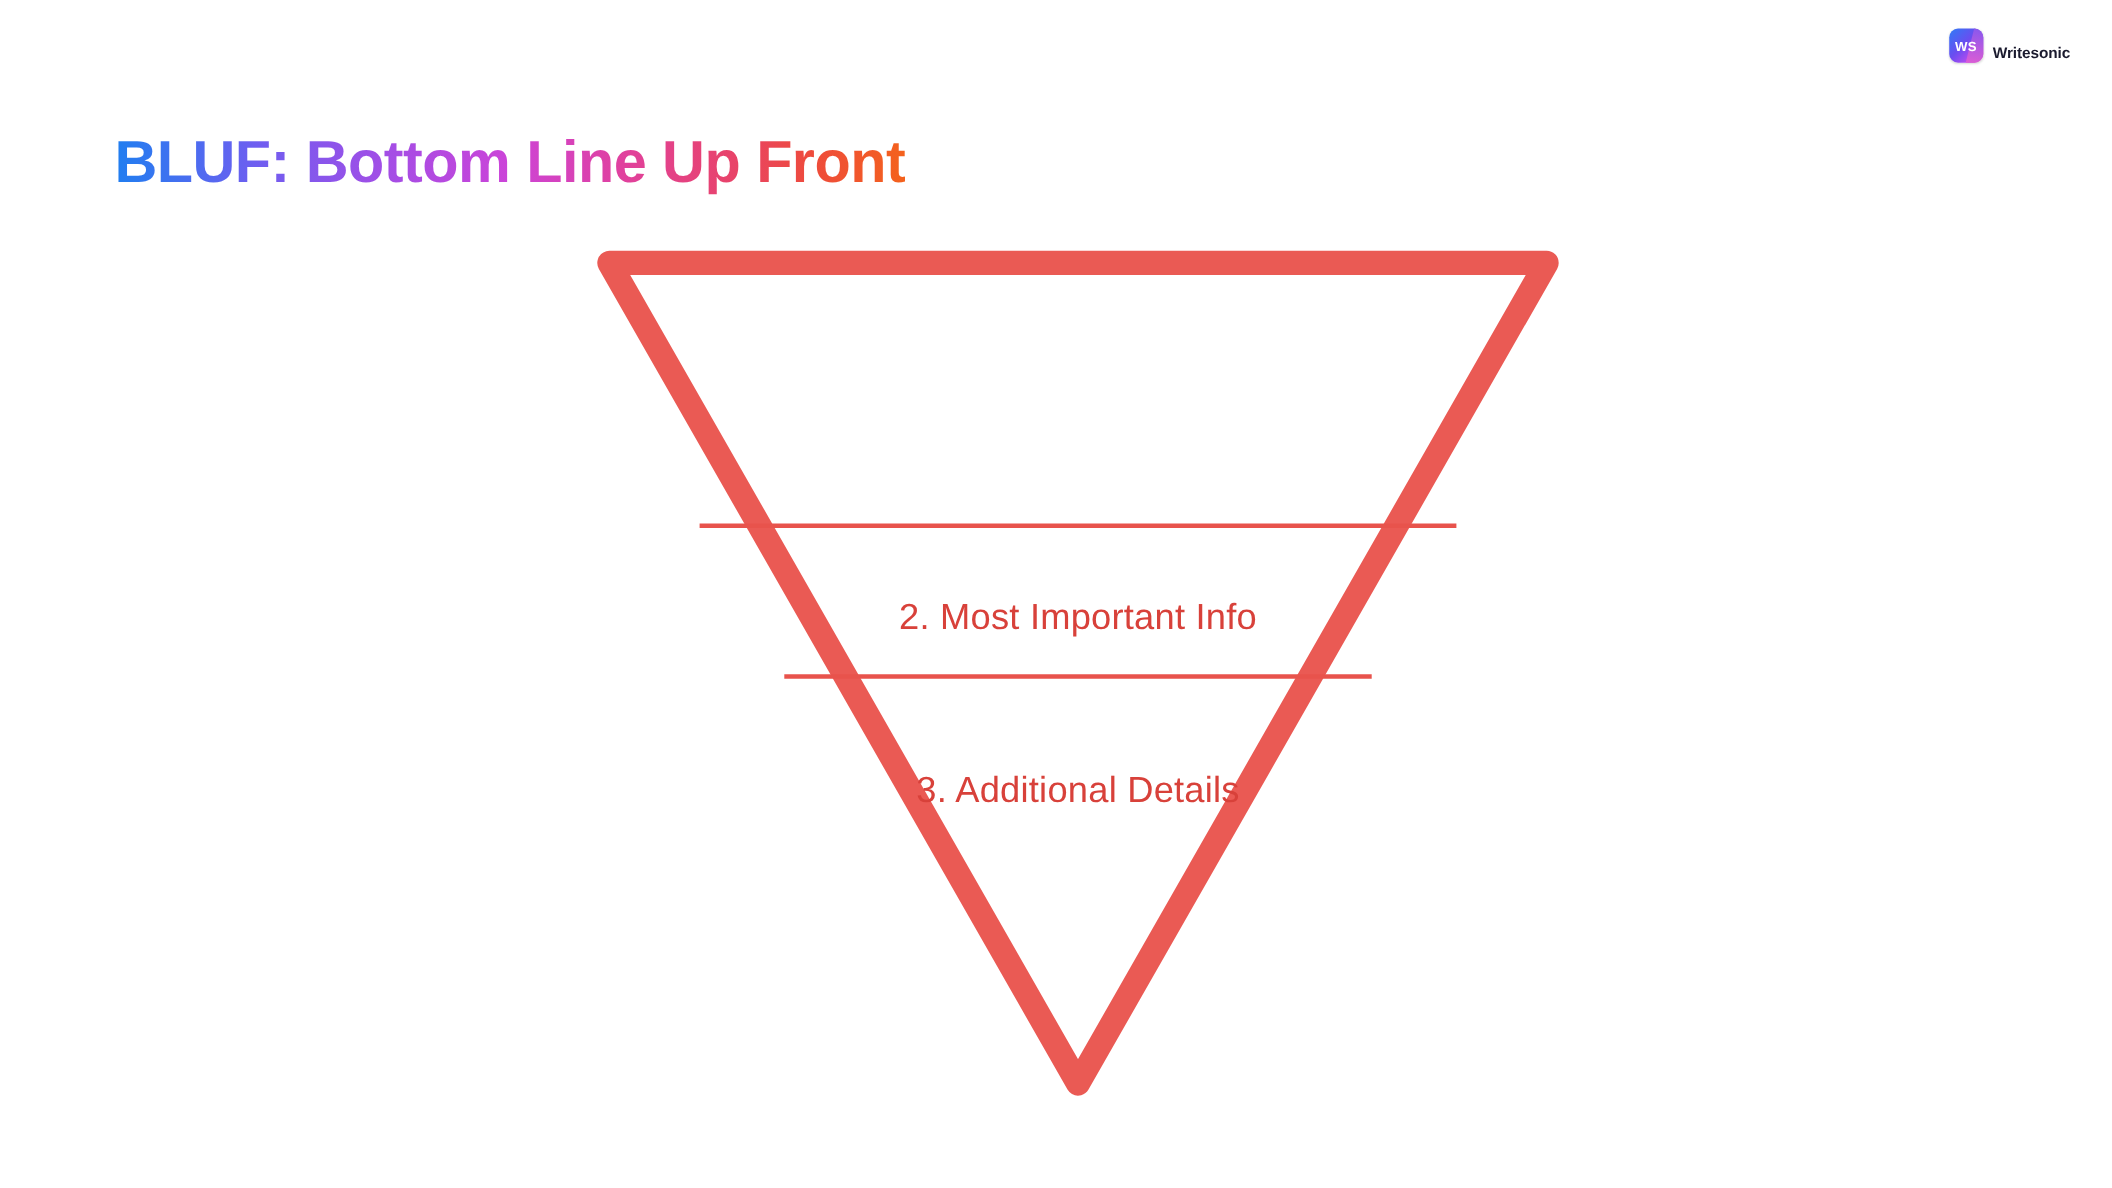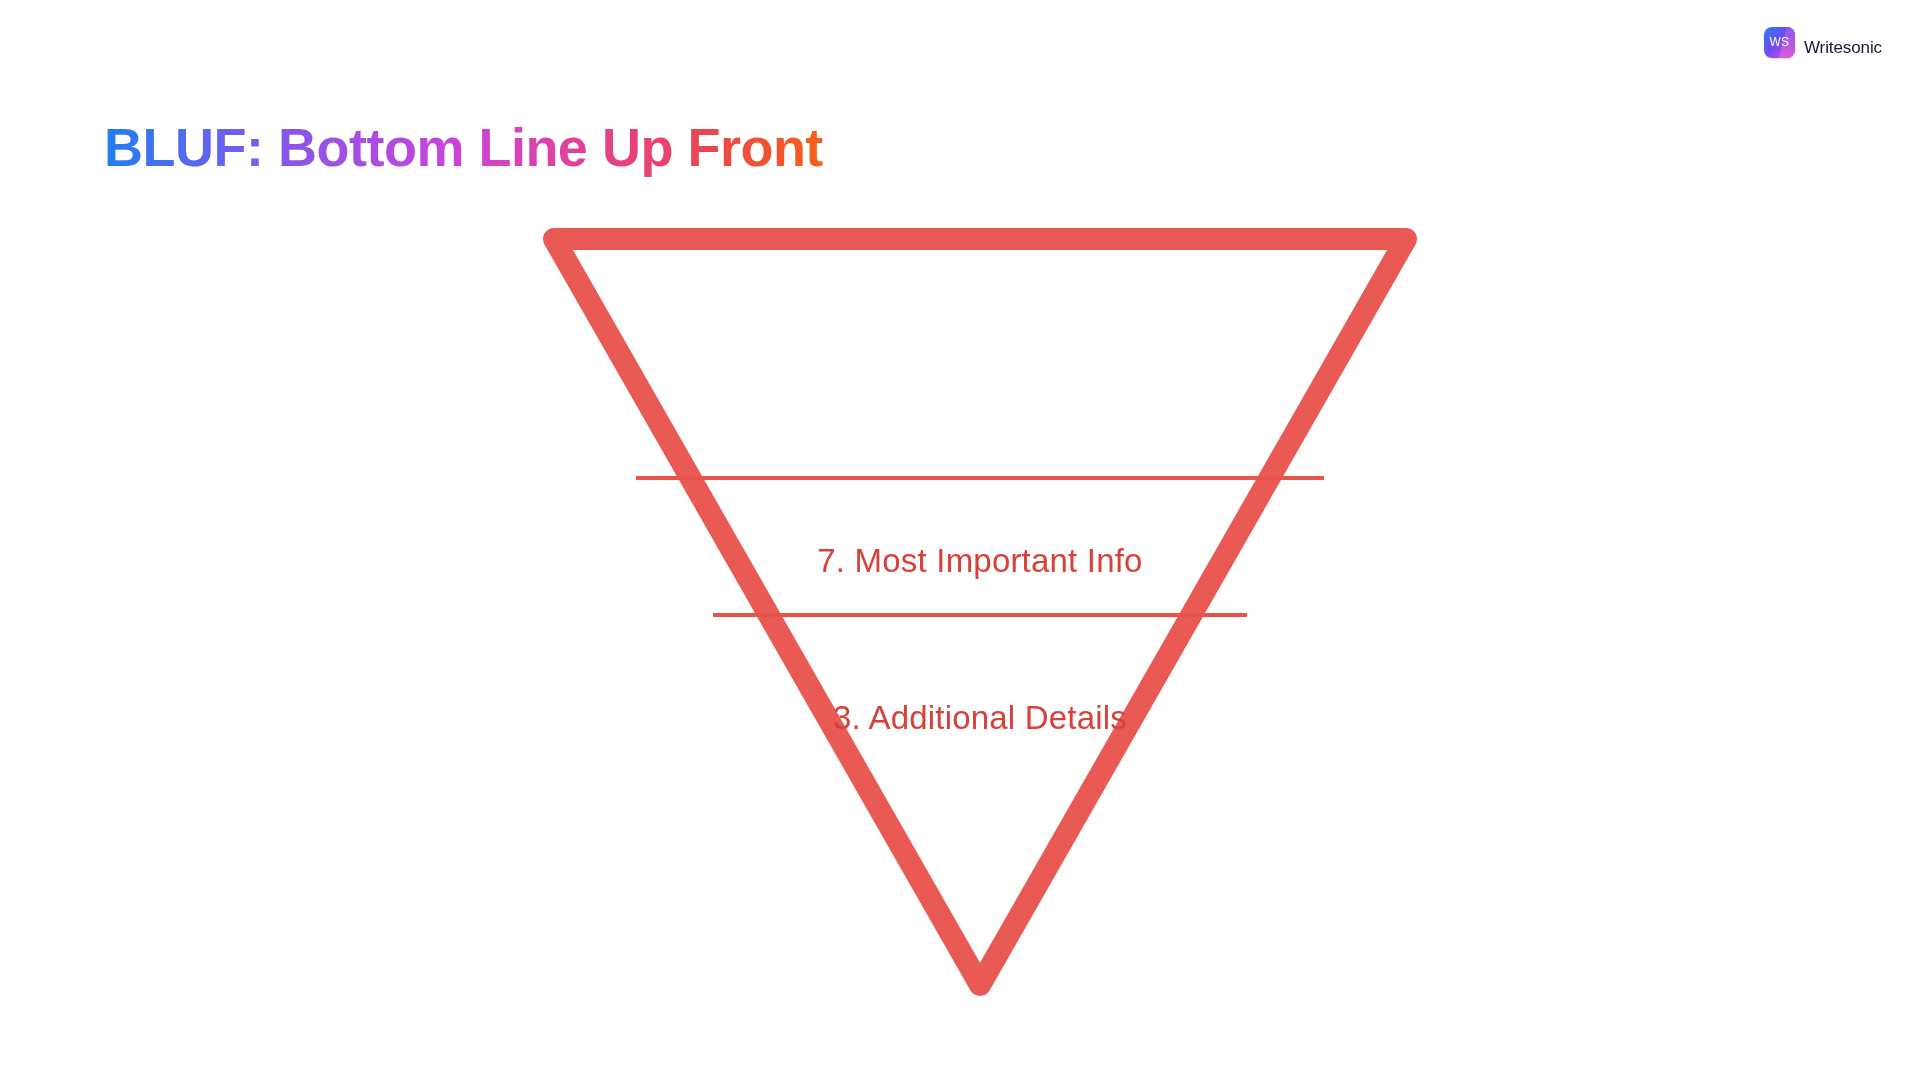--- a/index.html
+++ b/index.html
@@ -45,28 +45,28 @@
     height: 44px;
     background: linear-gradient(180deg, #7a57f2, #e95ed0);
     transform: rotate(14deg);
     opacity: .95;
   }
   .brand-mark-text {
     position: relative;
     z-index: 2;
     color: #ffffff;
     font-size: 12px;
-    font-weight: normal;
+    font-weight: bold;
     letter-spacing: .2px;
     font-family: "Liberation Sans", sans-serif;
   }
   .brand-name {
     color: #1a1a2e;
-    font-size: 17px;
-    font-weight: normal;
+    font-size: 14px;
+    font-weight: bold;
     letter-spacing: -.1px;
     margin-top: 12px;
   }
 
   
   .slide-title {
     position: absolute;
     left: 104px;
     top: 116px;
     font-size: 54px;
@@ -132,17 +132,17 @@
   <svg class="funnel-svg" width="880" height="775" viewBox="0 0 880 775">
 
     <polygon points="14,14 866,14 440,760" fill="none" stroke="#ea5a54" stroke-width="22" stroke-linejoin="round"></polygon>
 
     <line x1="27" y1="128" x2="853" y2="128" stroke="#e8534c" stroke-width="0"></line>
     <line x1="96" y1="253" x2="784" y2="253" stroke="#e8534c" stroke-width="4"></line>
 
     <line x1="173" y1="390" x2="707" y2="390" stroke="#e8534c" stroke-width="4"></line>
   </svg>
 
-  <div class="funnel-label label-1">7. Most Important Info</div>
+  <div class="funnel-label label-1">2. Most Important Info</div>
 
   <div class="funnel-label label-2">3. Additional Details</div>
 
 </div>
 
 </body></html>

